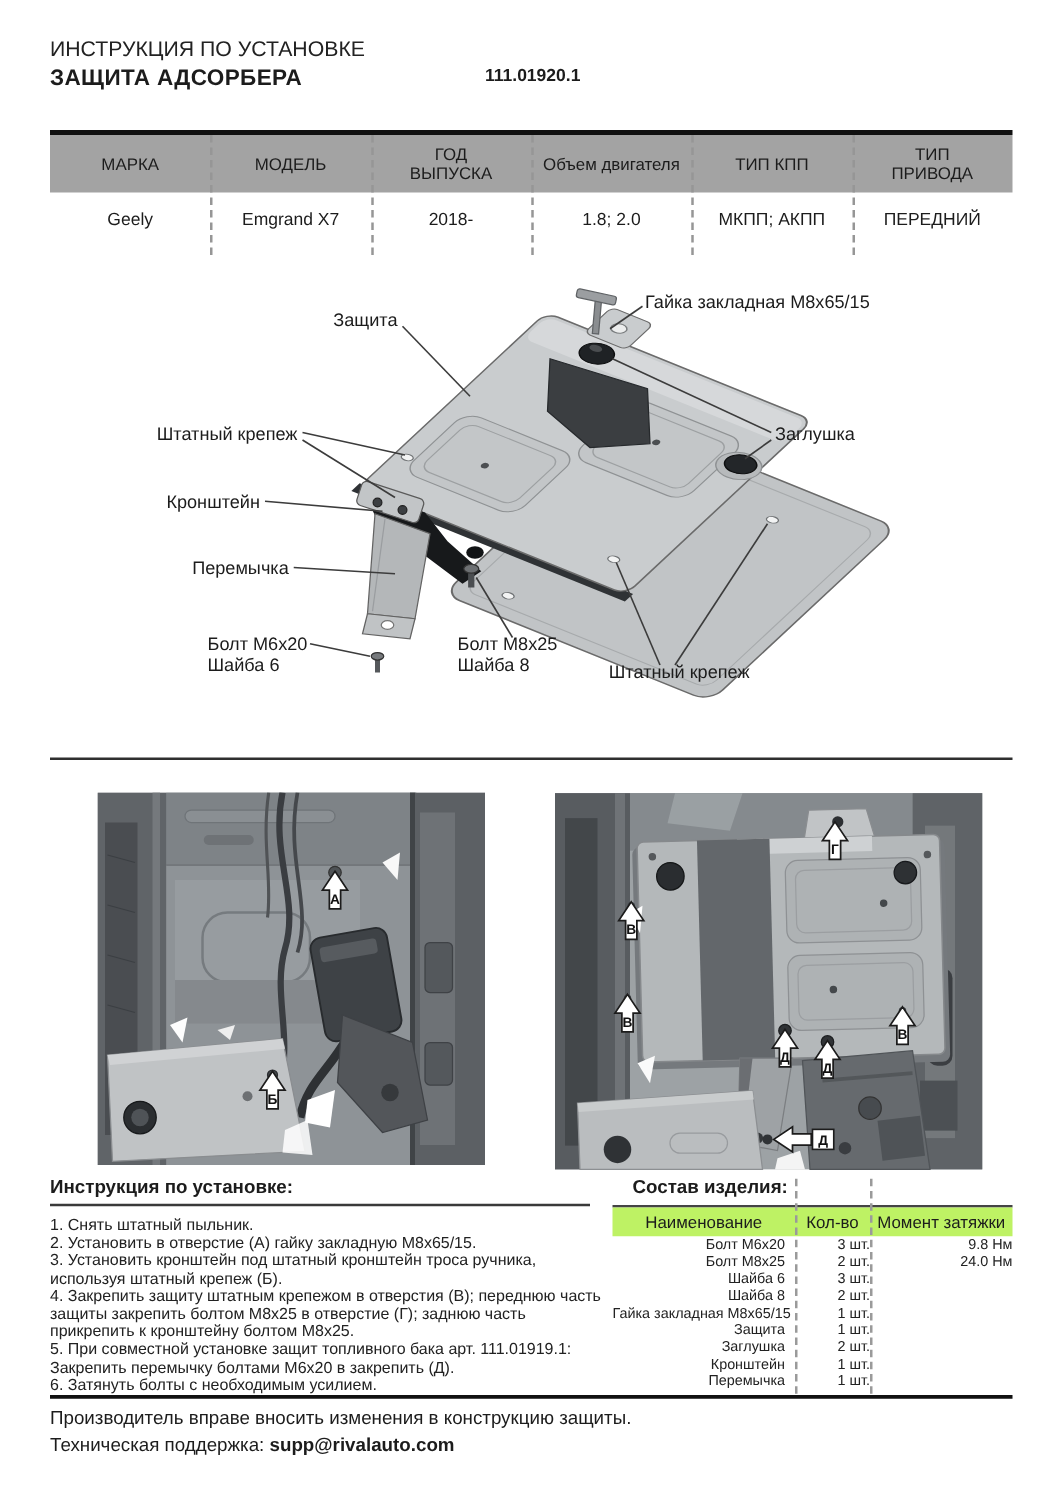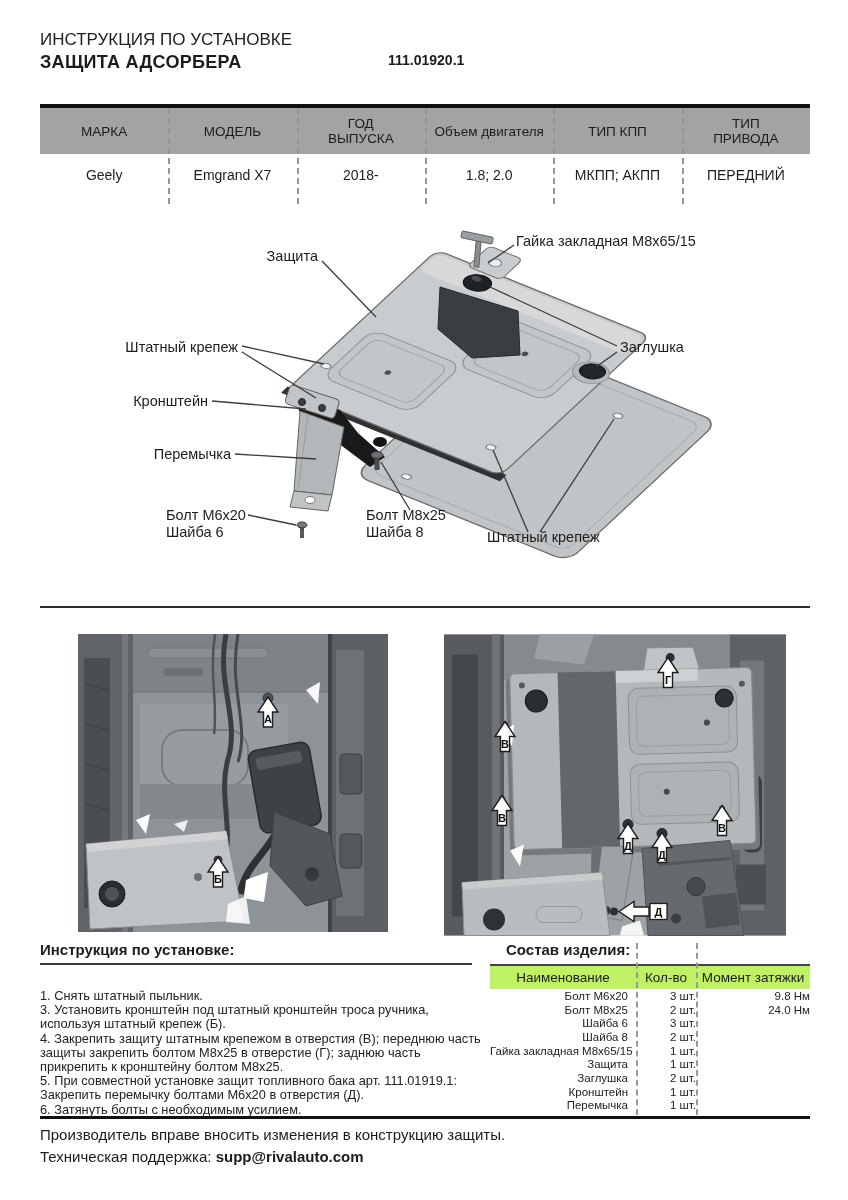--- a/index.html
+++ b/index.html
@@ -26,21 +26,21 @@
   .botline{top:1116px;left:40px;width:770px;height:3px;background:#111;}
   
   .photoL{top:634px;left:78px;}
   .photoR{top:634px;left:444px;}
   .mk-arrow{fill:#ffffff;stroke:#1c1c1c;stroke-width:1.4;}
   .mk-letter{font-size:11px;font-weight:bold;fill:#111;text-anchor:middle;}
   
   .ins{top:941px;left:40px;width:447px;}
   .ins-title{font-size:15px;font-weight:bold;}
   .ins-rule{height:2px;background:#3a3a3a;margin-top:5px;width:432px;}
-  .ins-list{margin-top:24px;font-size:12.8px;line-height:14.2px;color:#222;}
+  .ins-list{margin-top:8px;font-size:12.8px;line-height:14.2px;color:#222;}
   .ins-item .b{display:block;font-weight:normal;}
   
   .parts{top:941px;left:490px;width:320px;}
   .parts-title{font-size:15px;font-weight:bold;padding-left:16px;height:23px;}
   .parts-body{position:relative;border-top:2px solid #444;}
   .phead{display:grid;grid-template-columns:146px 60px 114px;height:23px;background:#bef264;
          align-items:center;font-size:13.5px;}
   .phead div{text-align:center;}
   .prow{display:grid;grid-template-columns:146px 60px 114px;height:13.7px;
         align-items:center;font-size:11.5px;color:#222;}
@@ -313,23 +313,24 @@
       <rect x="14" y="-8" width="17" height="16" fill="#ffffff" stroke="#1c1c1c" stroke-width="1.3"></rect>
       <text class="mk-letter" x="22.5" y="4.5">Д</text>
     </g>
   </svg>
 
   <div class="abs ins">
     <div class="ins-title">Инструкция по установке:</div>
     <div class="ins-rule"></div>
     <div class="ins-list">
       <div class="ins-item"><span class="b"></span><span>1. Снять штатный пыльник.</span></div>
+      <div class="ins-item"><span class="b"></span><span>2. Установить в отверстие (А) гайку закладную М8х65/15.</span></div>
       <div class="ins-item"><span class="b"></span><span>3. Установить кронштейн под штатный кронштейн троса ручника, используя штатный крепеж (Б).</span></div>
       <div class="ins-item"><span class="b"></span><span>4. Закрепить защиту штатным крепежом в отверстия (В); переднюю часть защиты закрепить болтом М8х25 в отверстие (Г); заднюю часть прикрепить к кронштейну болтом М8х25.</span></div>
-      <div class="ins-item"><span class="b">5. При совместной установке защит топливного бака арт. 111.01919.1:</span><span>Закрепить перемычку болтами М6х20 в отверстия (Д).</span></div>
+      <div class="ins-item"><span class="b">5. При совместной установке защит топливного бака арт. 111.01919.1:</span><span>Закрепить перемычку болтами М6х20 в закрепить (Д).</span></div>
       <div class="ins-item"><span class="b"></span><span>6. Затянуть болты с необходимым усилием.</span></div>
     </div>
   </div>
 
   <div class="abs parts">
     <div class="parts-title">Состав изделия:</div>
     <div class="parts-body">
       <div class="phead">
         <div>Наименование</div>
         <div>Кол-во</div>

